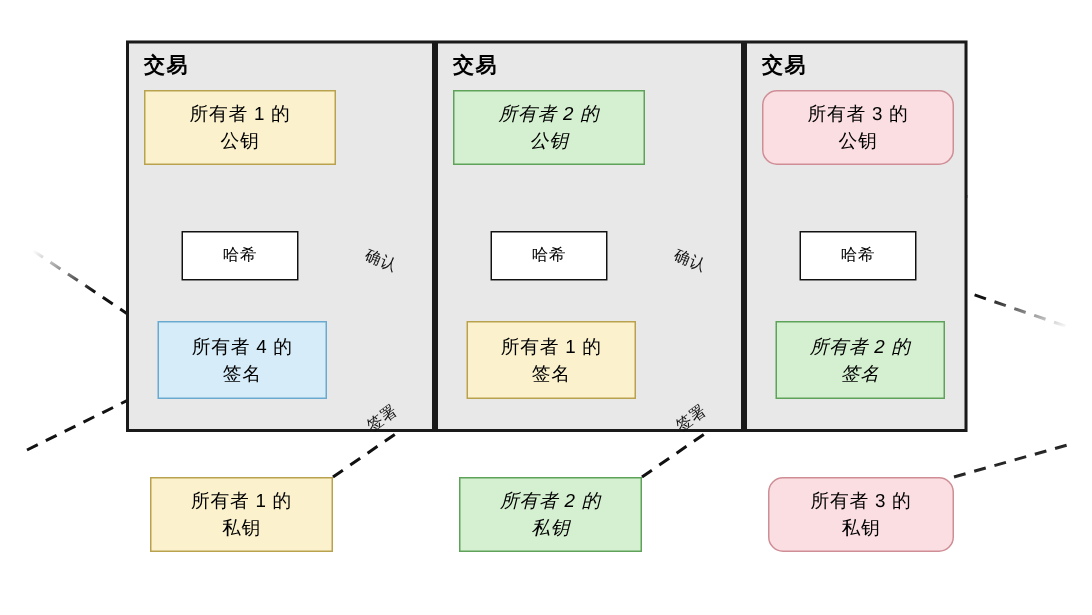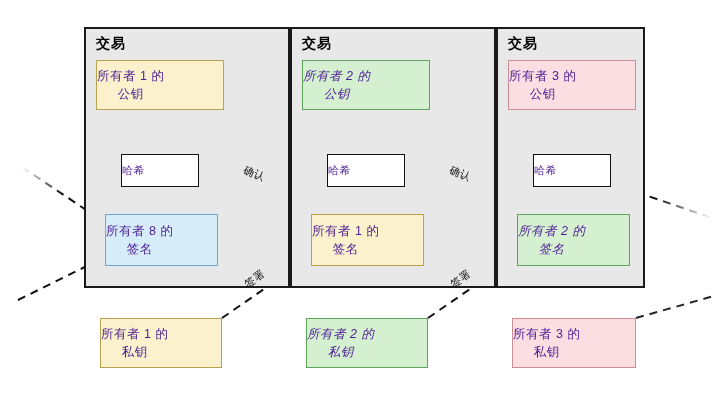--- a/index.html
+++ b/index.html
@@ -14,26 +14,26 @@
   .txn{
     position:absolute;background:#e8e8e8;border:2px solid #1a1a1a;
     box-sizing:border-box;
   }
   .txn-title{
     position:absolute;left:10px;top:6px;
     font-size:14px;font-weight:bold;color:#000;letter-spacing:1px;
   }
   .node{
     position:absolute;box-sizing:border-box;border:1px solid #8a7a4a;
-    display:flex;align-items:center;justify-content:flex-start;text-align:center;
-    font-size:12.5px;color:#4c1d95;line-height:1.45;letter-spacing:.5px;
+    display:flex;align-items:center;justify-content:center;text-align:center;
+    font-size:12.5px;color:#000000;line-height:1.45;letter-spacing:.5px;
   }
   .n-yellow{background:#fbf2cd;border-color:#b9a24e;}
   .n-green {background:#d5f0d0;border-color:#5fa35a;font-style:italic;}
-  .n-pink  {background:#fbdee2;border-color:#cf8e96;}
+  .n-pink  {background:#fbdee2;border-color:#cf8e96;border-radius:10px;}
   .n-blue  {background:#d6ecf8;border-color:#6aaad1;}
   .n-white {background:#ffffff;border-color:#111;}
   .node span{display:block;}
   .hashbox{font-size:11px;}
   .edge-label{
     position:absolute;font-size:10.5px;color:#111;white-space:nowrap;
     letter-spacing:.5px;
   }
 </style>
 </head>
@@ -136,21 +136,21 @@
     <div>
       <span>所有者 1 的</span>
       <span>公钥</span>
     </div>
   </div>
   <div class="node n-white hashbox" style="left:121px;top:154px;width:78px;height:33px;">
     <span>哈希</span>
   </div>
   <div class="node n-blue" style="left:105px;top:214px;width:113px;height:52px;">
     <div>
-      <span>所有者 8 的</span>
+      <span>所有者 4 的</span>
       <span>签名</span>
     </div>
   </div>
 
   <div class="txn" style="left:290px;top:27px;width:206px;height:261px;">
     <div class="txn-title">交易</div>
   </div>
   <div class="node n-green" style="left:302px;top:60px;width:128px;height:50px;">
     <div>
       <span>所有者 2 的</span>

